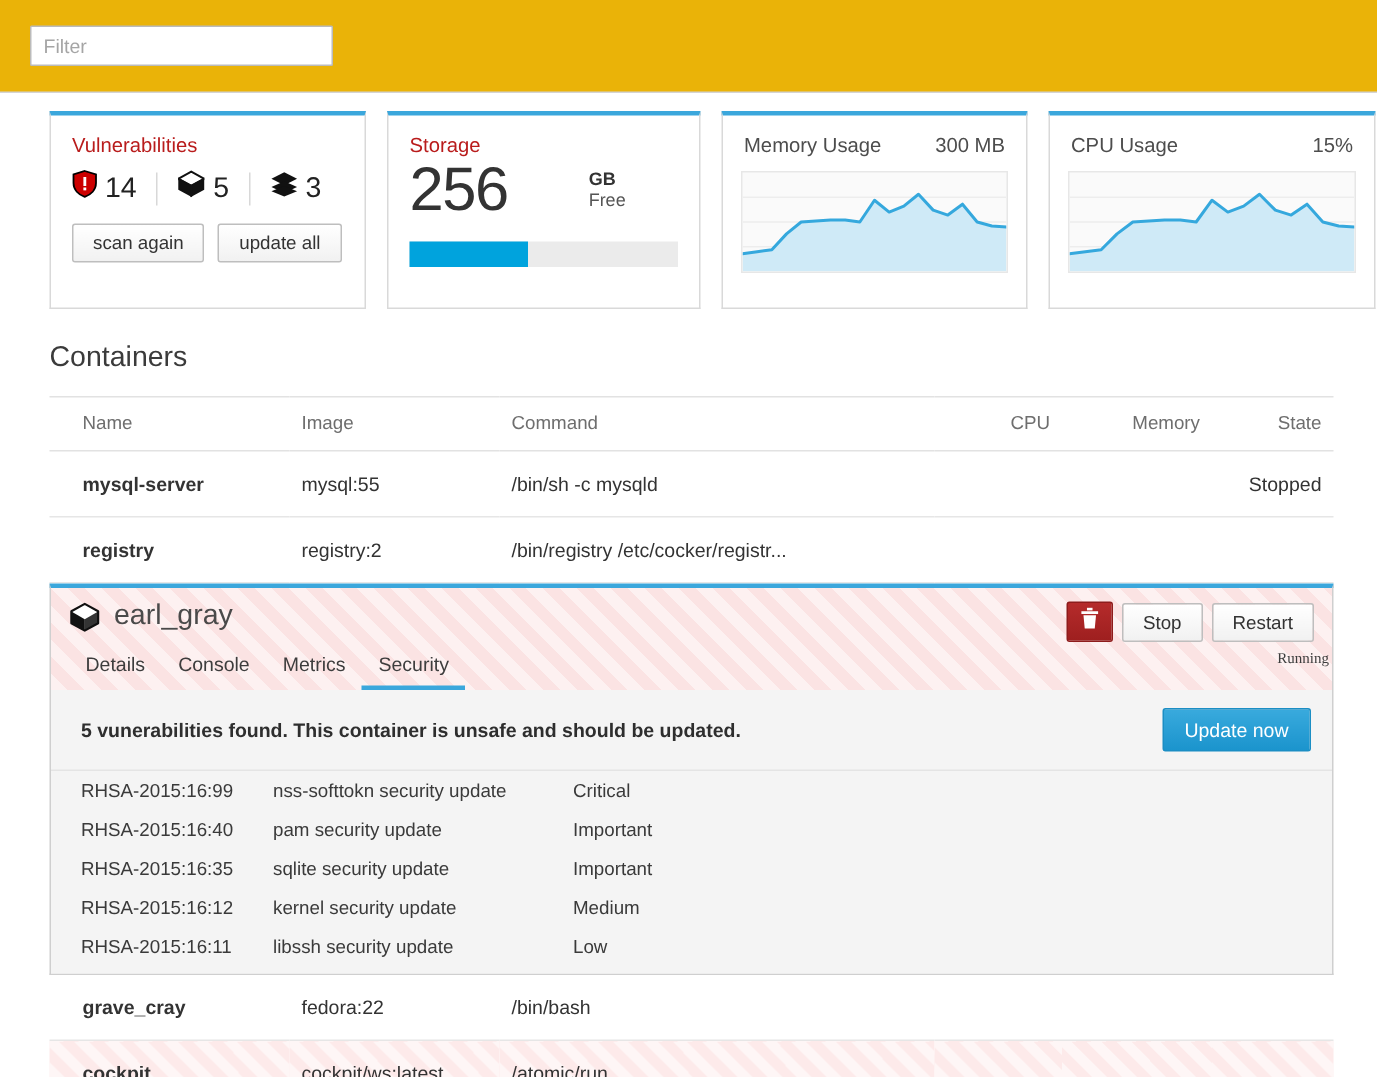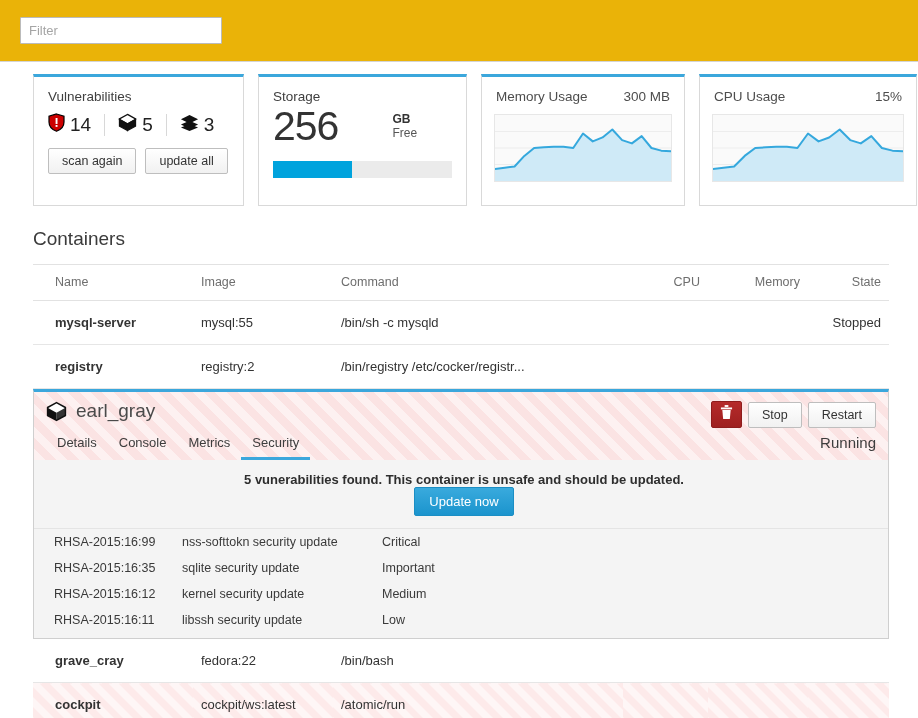--- a/index.html
+++ b/index.html
@@ -47,21 +47,21 @@
     border-top: 3px solid #3ba7dc;
     position: relative;
   }
   .card-vuln    { width: 211px; height: 132px; }
   .card-storage { width: 209px; height: 132px; }
   .card-mem     { width: 204px; height: 132px; }
   .card-cpu     { width: 218px; height: 132px; }
 
   .card-title {
     font-size: 13.5px;
-    color: #404040;
+    color: #b91c1c;
     padding: 12px 14px 0 14px;
   }
   .card-head-row {
     display: flex;
     justify-content: space-between;
     align-items: baseline;
     padding: 12px 14px 0 14px;
     font-size: 13.5px;
     color: #4d4d4d;
   }
@@ -215,38 +215,37 @@
   }
   .btn-trash {
     width: 31px; height: 27px;
     background: linear-gradient(to bottom, #b52b2b 0%, #9e1f1f 100%);
     border: 1px solid #8e1c1c;
     border-radius: 2px;
     display: flex; align-items: center; justify-content: center;
     cursor: pointer;
   }
   .panel-state {
-    position: absolute; right: 12px; top: 42px;
-    font-size: 15px; color: #3d3d3d;
+    position: absolute; right: 2px; top: 42px;
+    font-size: 10px; color: #3d3d3d; font-family: Liberation Serif, serif;
   }
   .tabs { display: flex; gap: 0; margin-top: 9px; }
   .tab {
     font-size: 13px;
     color: #3d3d3d;
     padding: 4px 11px 7px 11px;
     cursor: pointer;
     border-bottom: 3px solid transparent;
   }
   .tab.active { border-bottom-color: #3ba7dc; }
   .panel-body { background: #f4f4f4; }
   .alert-row {
     display: flex; align-items: center; justify-content: space-between;
     padding: 12px 14px 12px 20px;
     border-bottom: 1px solid #e4e4e4;
-    flex-direction: column;
   }
   .alert-text { font-size: 13px; font-weight: bold; color: #2e2e2e; }
   .btn-blue {
     font-family: "Liberation Sans", sans-serif;
     font-size: 13px; color: #fff;
     background: linear-gradient(to bottom, #39aadd 0%, #1b94cd 100%);
     border: 1px solid #1b8ec4;
     border-radius: 2px;
     padding: 6px 14px;
     cursor: pointer;
@@ -452,20 +451,25 @@
         <button class="btn-blue">Update now</button>
       </div>
       <table class="vuln-table">
         <tbody id="vuln-rows">
             <tr>
               <td class="vid">RHSA-2015:16:99</td>
               <td class="vdesc">nss-softtokn security update</td>
               <td>Critical</td>
             </tr>
             <tr>
+              <td class="vid">RHSA-2015:16:40</td>
+              <td class="vdesc">pam security update</td>
+              <td>Important</td>
+            </tr>
+            <tr>
               <td class="vid">RHSA-2015:16:35</td>
               <td class="vdesc">sqlite security update</td>
               <td>Important</td>
             </tr>
             <tr>
               <td class="vid">RHSA-2015:16:12</td>
               <td class="vdesc">kernel security update</td>
               <td>Medium</td>
             </tr>
             <tr>

